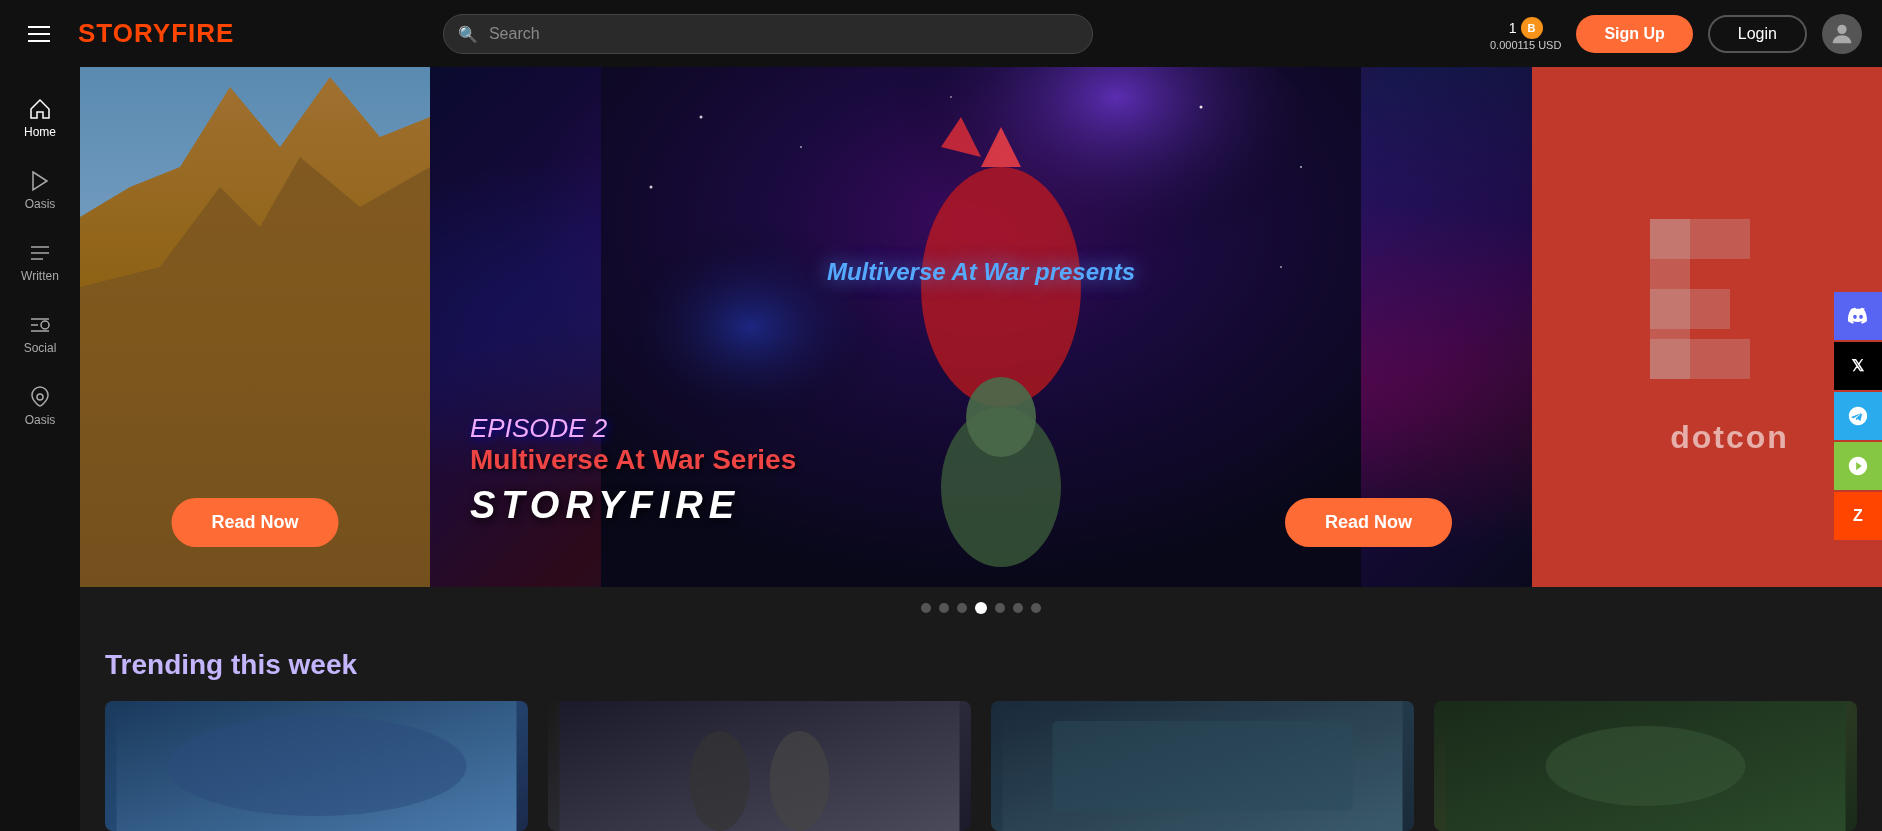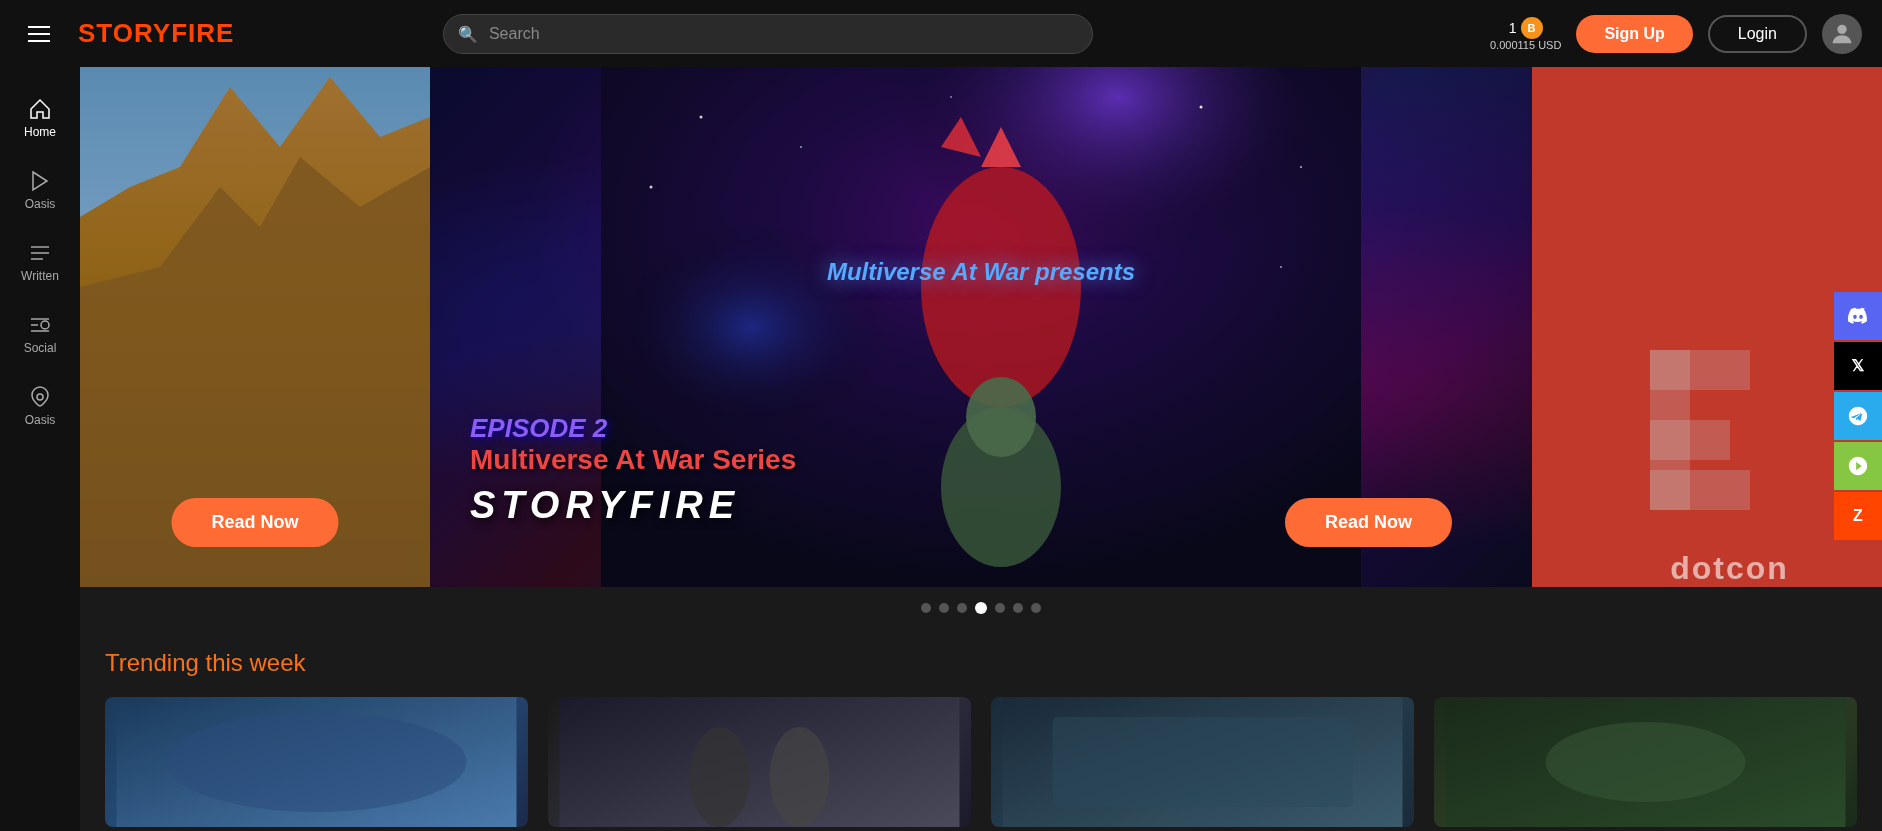--- a/index.html
+++ b/index.html
@@ -240,23 +240,23 @@
       left: 40px;
     }
     .hero-overlay-text .series-name {
       color: #ef4444;
       font-size: 28px;
       font-weight: bold;
       text-shadow: 2px 2px 4px rgba(0,0,0,0.8);
       margin-bottom: 8px;
     }
     .hero-overlay-text .episode-text {
-      color: #8b5cf6;
+      color: #f0abfc;
       font-size: 26px;
-      font-weight: 700;
+      font-weight: 400;
       font-style: italic;
       text-shadow: 2px 2px 8px rgba(0,0,200,0.8);
     }
     .hero-overlay-text .revenant-text {
       color: #fff;
       font-size: 38px;
       font-weight: 900;
       letter-spacing: 6px;
       text-shadow: 2px 2px 8px rgba(0,0,0,0.9);
       font-style: italic;
@@ -274,21 +274,21 @@
       position: relative;
       overflow: hidden;
       cursor: pointer;
       background: #c0392b;
     }
     .dotcon-bg {
       width: 100%;
       height: 100%;
       background: #c0392b;
       display: flex;
-      align-items: flex-end;
+      align-items: center;
       justify-content: center;
       position: relative;
       padding-left: 45px;
     }
     .dotcon-logo {
       display: flex;
       flex-direction: column;
       align-items: center;
       gap: 20px;
     }
@@ -328,23 +328,23 @@
     .trending-section {
       padding: 20px 25px;
     }
     .trending-header {
       display: flex;
       align-items: center;
       justify-content: space-between;
       margin-bottom: 20px;
     }
     .trending-title {
-      font-size: 24px;
-      font-weight: normal;
-      color: #f97316;
+      font-size: 28px;
+      font-weight: bold;
+      color: #c4b5fd;
     }
     .more-videos-link {
       color: #4ade80;
       font-size: 16px;
       cursor: pointer;
       display: flex;
       align-items: center;
       gap: 10px;
     }
     .nav-btn {

